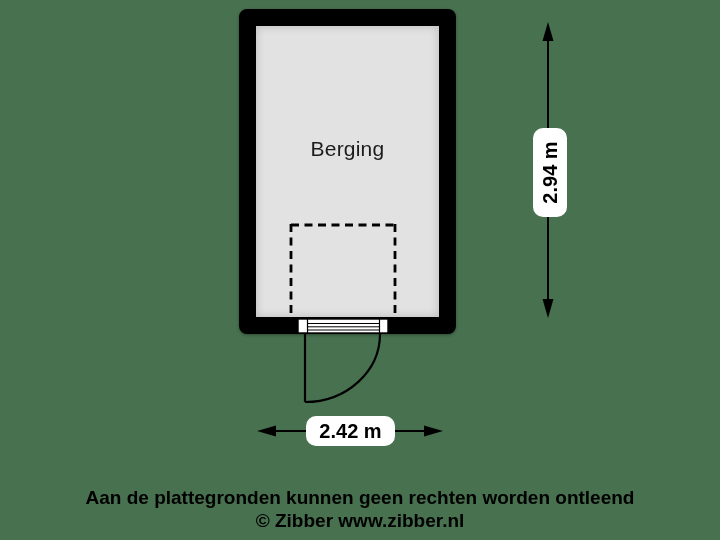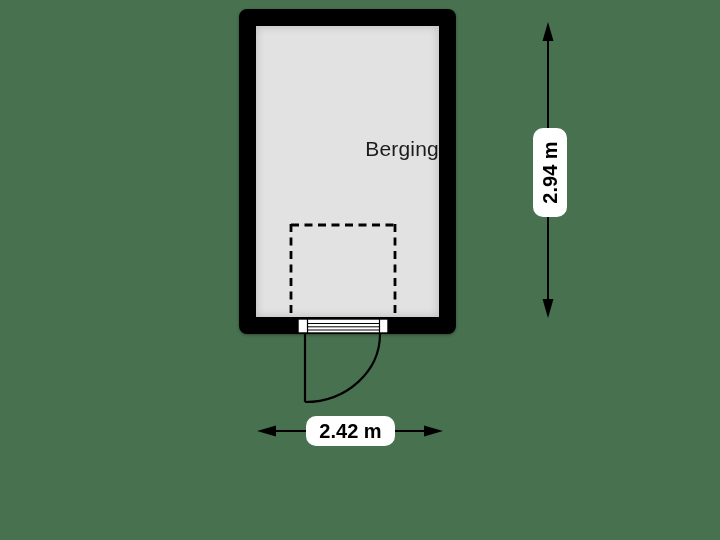--- a/index.html
+++ b/index.html
@@ -32,21 +32,21 @@
   .room-inner-shade {
     position: absolute;
     inset: 0;
     box-shadow: inset 0 0 10px rgba(0,0,0,0.18);
   }
   .room-label {
     position: absolute;
     left: 0;
     top: 111px; 
     width: 100%;
-    text-align: right;
+    text-align: center;
     font-size: 21px;
     color: #1c1c1c;
     letter-spacing: 0.2px;
   }
   
   svg.overlay {
     position: absolute;
     left: 0;
     top: 0;
   }
@@ -146,14 +146,18 @@
       <polygon class="arrowhead" points="257,431 276,425.5 276,436.5"></polygon>
       <polygon class="arrowhead" points="443,431 424,425.5 424,436.5"></polygon>
     </g>
   </svg>
 
   <div class="dim-label dim-label-v">
     <span>2.94 m</span>
   </div>
   <div class="dim-label dim-label-h">2.42 m</div>
 
+  <div class="footer">
+    <div>Aan de plattegronden kunnen geen rechten worden ontleend</div>
+    <div>© Zibber www.zibber.nl</div>
+  </div>
 
 </div>
 
 </body></html>

